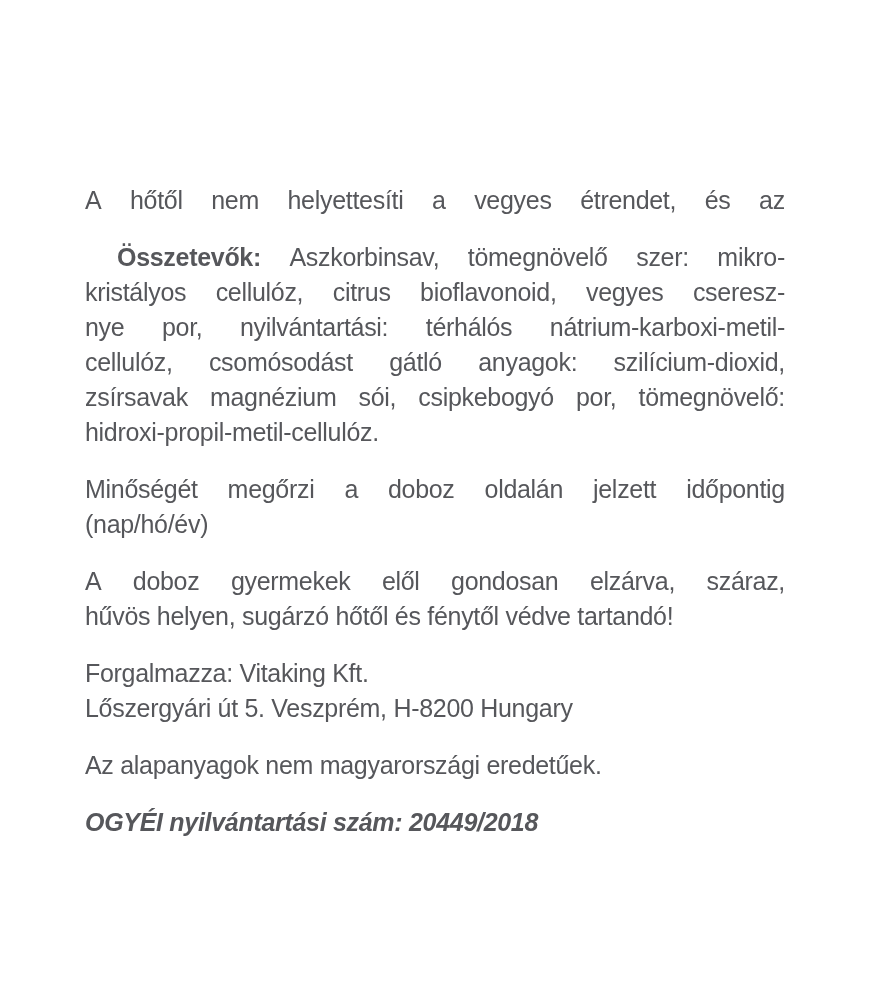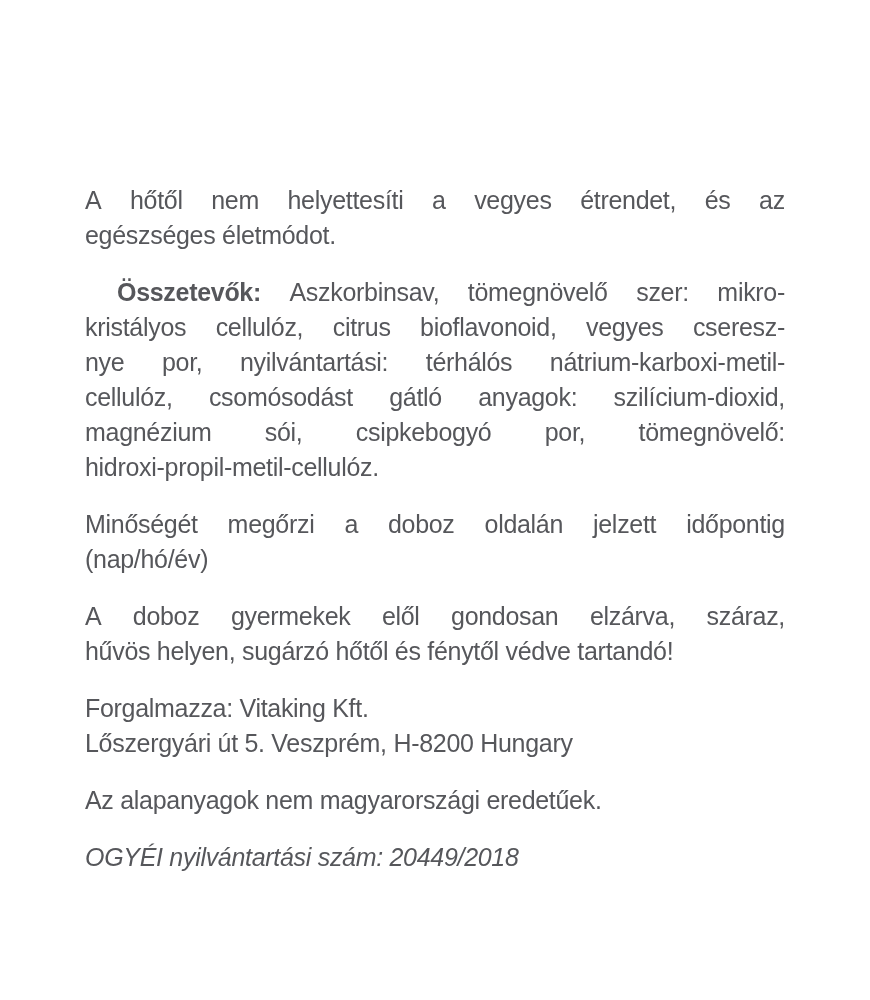--- a/index.html
+++ b/index.html
@@ -17,21 +17,21 @@
     left: 85px;
     top: 183px;
     width: 700px;
     color: #56575b;
     font-size: 25px;
     line-height: 35px;
     letter-spacing: -0.3px;
   }
   .paragraph { margin-bottom: 22px; }
   .paragraph:last-child { margin-bottom: 0; }
-  .paragraph.italic { font-style: italic; }
+  .paragraph.italic { font-style: italic; font-weight: bold; }
   .line { height: 35px; white-space: nowrap; }
   .line.justified {
     display: flex;
     justify-content: space-between;
   }
   .line.justified .w { flex: 0 0 auto; white-space: pre; }
   .bold { font-weight: bold; margin-left: 32px; }
 </style>
 </head>
 <body>
@@ -43,21 +43,20 @@
           <span class="w">A</span>
           <span class="w">hőtől</span>
           <span class="w">nem</span>
           <span class="w">helyettesíti</span>
           <span class="w">a</span>
           <span class="w">vegyes</span>
           <span class="w">étrendet,</span>
           <span class="w">és</span>
           <span class="w">az</span>
         </div>
-        <div class="line">egészséges életmódot.</div>
       </div>
       <div class="paragraph">
         <div class="line justified">
           <span class="w bold">Összetevők:</span>
           <span class="w">Aszkorbinsav,</span>
           <span class="w">tömegnövelő</span>
           <span class="w">szer:</span>
           <span class="w">mikro-</span>
         </div>
         <div class="line justified">
@@ -76,20 +75,21 @@
           <span class="w">nátrium-karboxi-metil-</span>
         </div>
         <div class="line justified">
           <span class="w">cellulóz,</span>
           <span class="w">csomósodást</span>
           <span class="w">gátló</span>
           <span class="w">anyagok:</span>
           <span class="w">szilícium-dioxid,</span>
         </div>
         <div class="line justified">
+          <span class="w">zsírsavak</span>
           <span class="w">magnézium</span>
           <span class="w">sói,</span>
           <span class="w">csipkebogyó</span>
           <span class="w">por,</span>
           <span class="w">tömegnövelő:</span>
         </div>
         <div class="line">hidroxi-propil-metil-cellulóz.</div>
       </div>
       <div class="paragraph">
         <div class="line justified">

